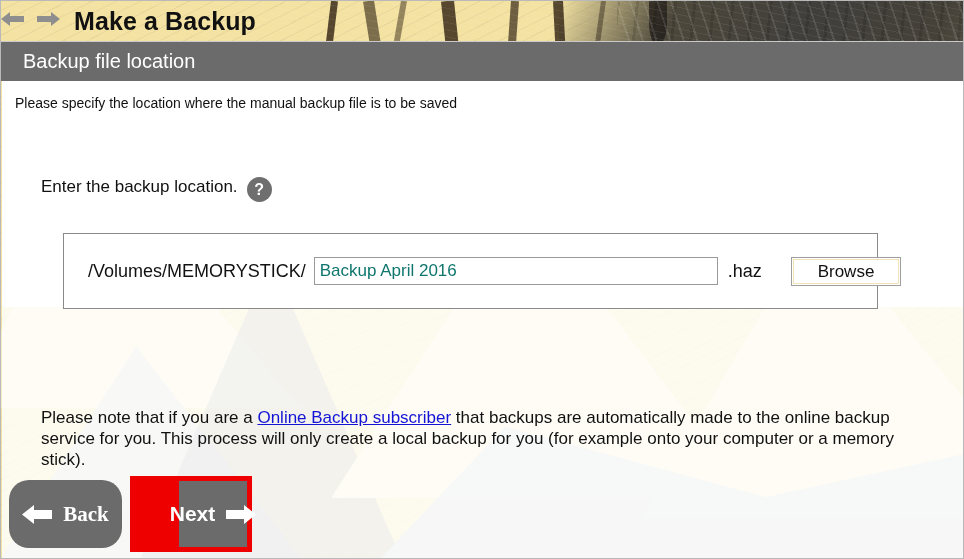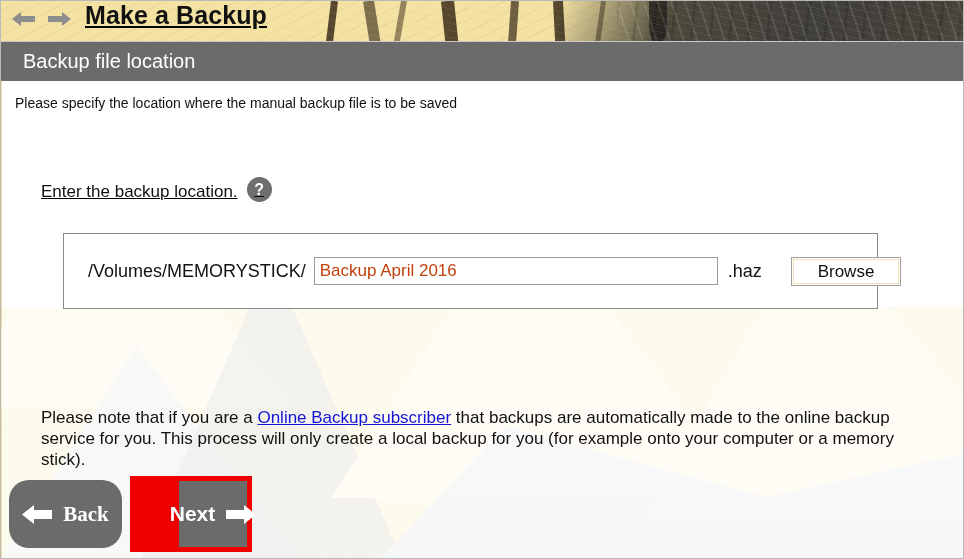--- a/index.html
+++ b/index.html
@@ -81,24 +81,23 @@
   .bd-mtn.dark { background: #8d8f93; }
 
   
   .titlebar {
     position: absolute;
     left: 0; top: 0;
     width: 100%;
     height: 41px;
     z-index: 3;
     display: flex;
-    box-sizing: border-box;
-    padding-left: 11px;
+    align-items: center;
+    box-sizing: border-box;
     border-bottom: 1px solid #c9c9c9;
-    text-decoration: underline;
   }
   .nav-arrows {
     display: flex;
     align-items: center;
     gap: 11px;
     margin-right: 14px;
   }
   .nav-arrow { display:block; }
   .app-title {
     font-size: 25px;
@@ -158,23 +157,22 @@
     top: 94px;
     font-size: 14px;
     color: #111111;
     white-space: nowrap;
   }
   .field-label-row {
     position: absolute;
     left: 40px;
     top: 176px;
     display: flex;
-    align-items: flex-end;
+    align-items: flex-start;
     gap: 9px;
-    text-decoration: underline;
   }
   .field-label {
     font-size: 17px;
     color: #111111;
     white-space: nowrap;
   }
   .help-badge {
     width: 25px;
     height: 25px;
     border-radius: 50%;
@@ -207,21 +205,21 @@
     font-size: 18px;
     color: #111111;
     white-space: nowrap;
     margin-right: 8px;
   }
   .filename-input {
     width: 404px;
     height: 28px;
     font-family: "Liberation Sans", sans-serif;
     font-size: 17px;
-    color: #c2410c;
+    color: #0f766e;
     background: #ffffff;
     border: 1px solid #9a9a9a;
     box-sizing: border-box;
     padding: 0 5px;
     outline: none;
   }
   .path-ext {
     font-size: 18px;
     color: #111111;
     margin-left: 10px;

